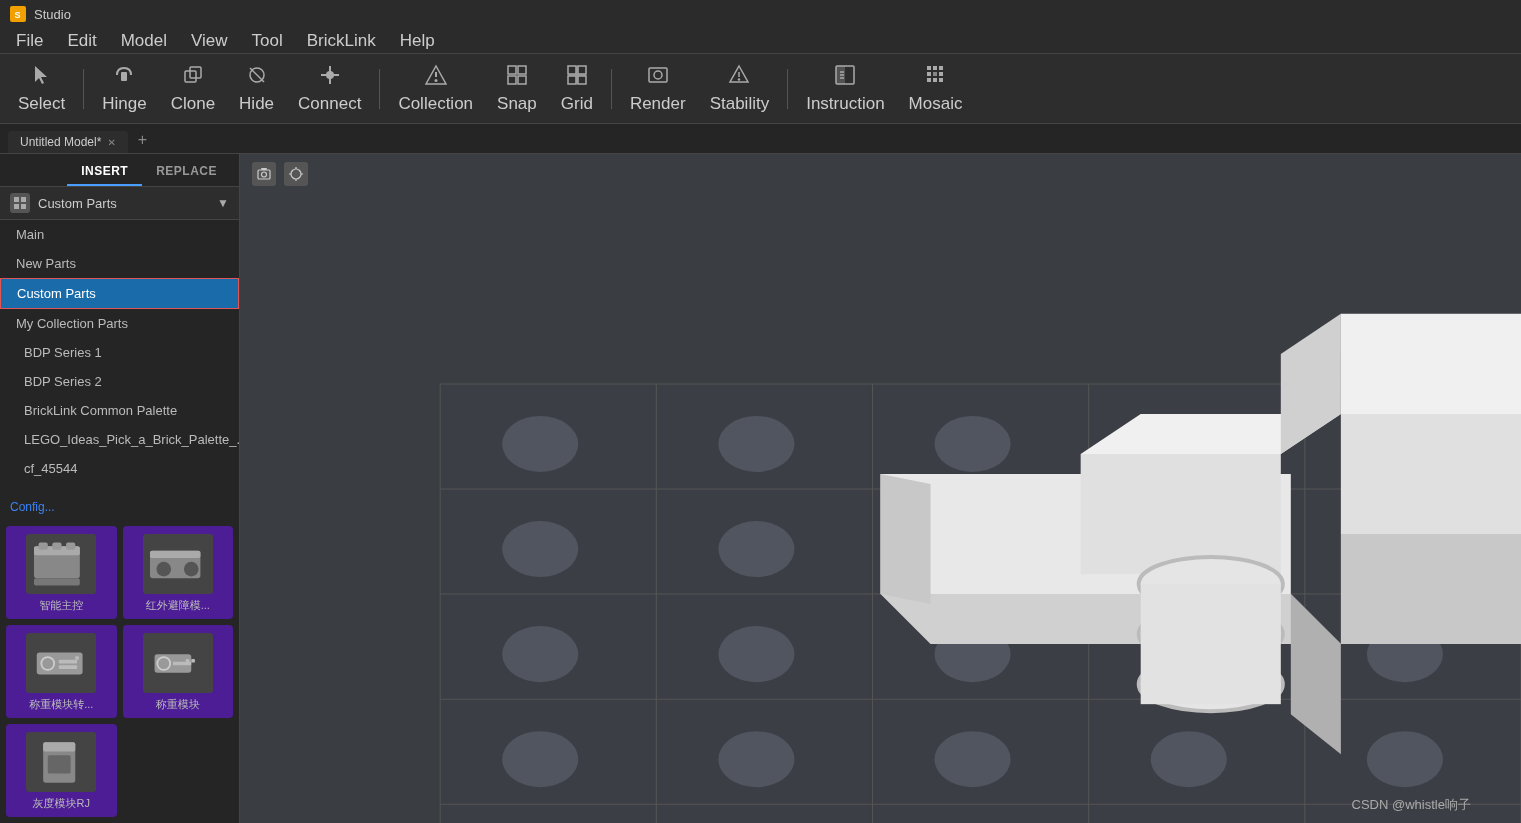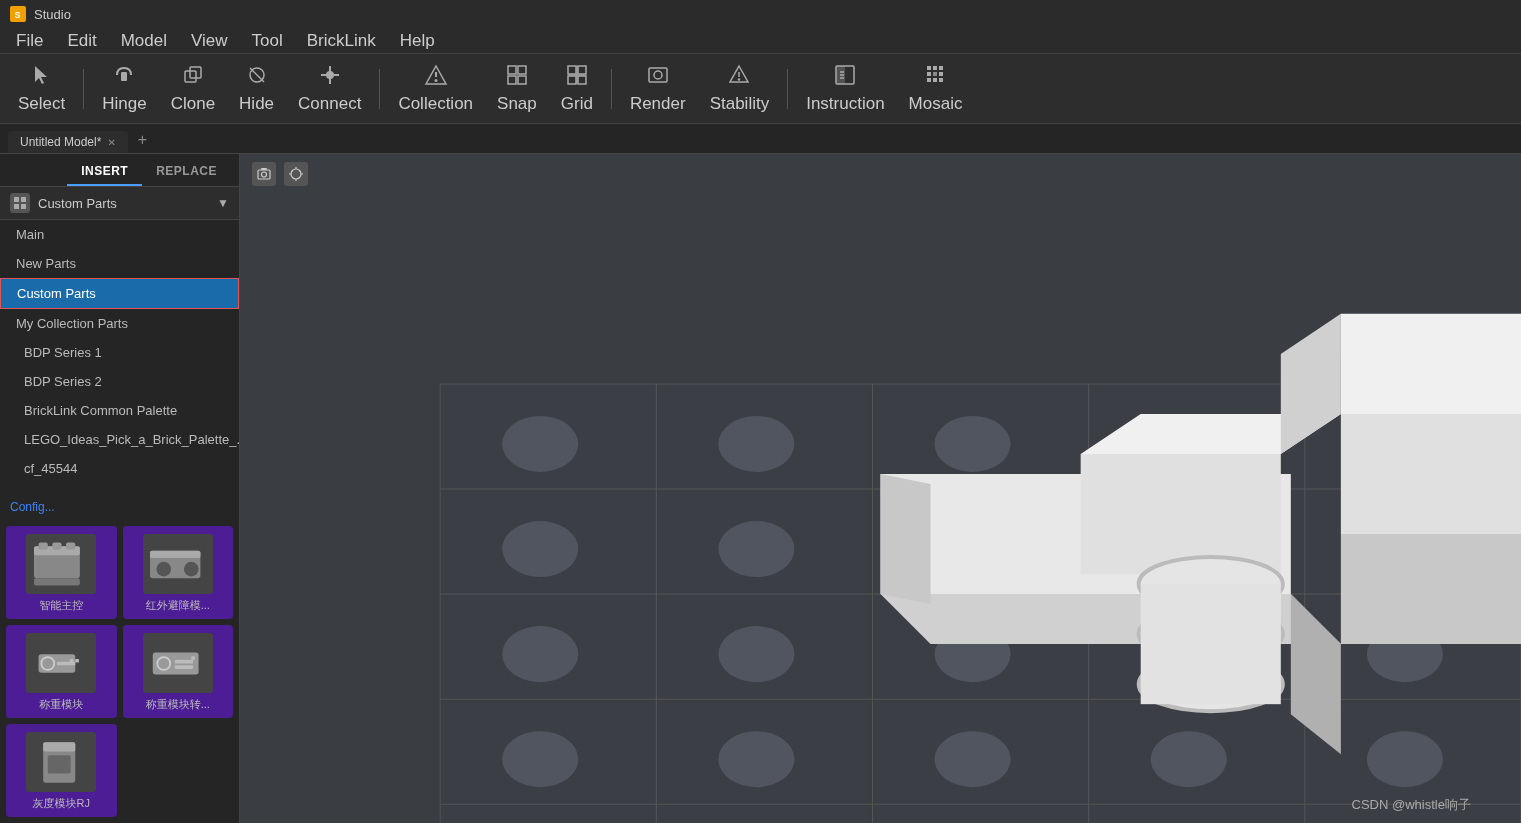--- a/index.html
+++ b/index.html
@@ -449,40 +449,40 @@
               <rect x="5" y="15" width="55" height="8" rx="2" fill="#aaa"></rect>
               <circle cx="20" cy="35" r="8" fill="#555"></circle>
               <circle cx="50" cy="35" r="8" fill="#555"></circle>
             </svg>
           </div>
           <div class="part-label">红外避障模...</div>
         </div>
         <div class="part-item">
           <div class="part-thumb">
             <svg class="part-svg" viewBox="0 0 70 60">
+              <rect x="8" y="18" width="50" height="24" rx="3" fill="#999"></rect>
+              <circle cx="20" cy="30" r="7" fill="none" stroke="#ccc" stroke-width="2"></circle>
+              <rect x="32" y="26" width="20" height="4" rx="1" fill="#bbb"></rect>
+              <rect x="32" y="32" width="20" height="4" rx="1" fill="#bbb"></rect>
+              <rect x="50" y="22" width="4" height="4" rx="1" fill="#bbb"></rect>
+            </svg>
+          </div>
+          <div class="part-label">称重模块转...</div>
+        </div>
+        <div class="part-item">
+          <div class="part-thumb">
+            <svg class="part-svg" viewBox="0 0 70 60">
               <rect x="10" y="20" width="40" height="20" rx="3" fill="#999"></rect>
               <circle cx="20" cy="30" r="7" fill="none" stroke="#ccc" stroke-width="2"></circle>
               <rect x="30" y="28" width="20" height="4" rx="1" fill="#bbb"></rect>
               <rect x="44" y="25" width="4" height="4" rx="1" fill="#bbb"></rect>
               <rect x="50" y="25" width="4" height="4" rx="1" fill="#bbb"></rect>
             </svg>
           </div>
           <div class="part-label">称重模块</div>
-        </div>
-        <div class="part-item">
-          <div class="part-thumb">
-            <svg class="part-svg" viewBox="0 0 70 60">
-              <rect x="8" y="18" width="50" height="24" rx="3" fill="#999"></rect>
-              <circle cx="20" cy="30" r="7" fill="none" stroke="#ccc" stroke-width="2"></circle>
-              <rect x="32" y="26" width="20" height="4" rx="1" fill="#bbb"></rect>
-              <rect x="32" y="32" width="20" height="4" rx="1" fill="#bbb"></rect>
-              <rect x="50" y="22" width="4" height="4" rx="1" fill="#bbb"></rect>
-            </svg>
-          </div>
-          <div class="part-label">称重模块转...</div>
         </div>
         <div class="part-item">
           <div class="part-thumb">
             <svg class="part-svg" viewBox="0 0 70 60">
               <rect x="15" y="8" width="35" height="44" rx="3" fill="#888"></rect>
               <rect x="15" y="8" width="35" height="10" rx="2" fill="#aaa"></rect>
               <rect x="20" y="22" width="25" height="20" rx="2" fill="#666"></rect>
             </svg>
           </div>
           <div class="part-label">灰度模块RJ</div>

